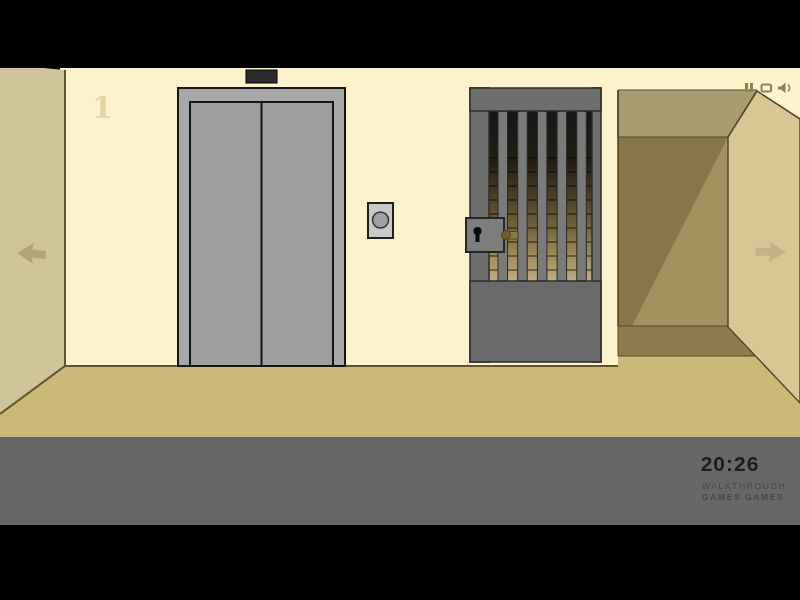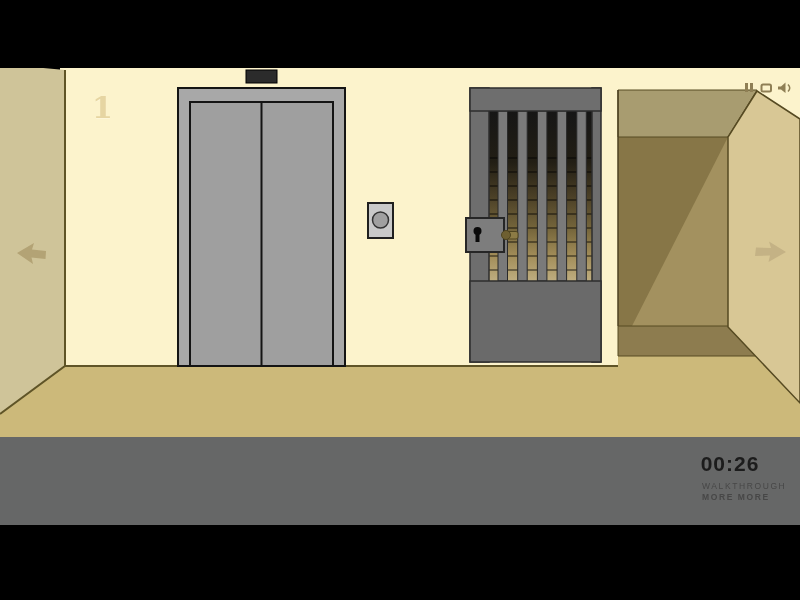--- a/index.html
+++ b/index.html
@@ -111,18 +111,18 @@
       </g>
       <g>
         <polygon points="778,86.5 781,86.5 785.5,82.5 785.5,93 781,89.5 778,89.5"></polygon>
         <path d="M788 84.5 q3.5 3.5 0 7" fill="none" stroke="#8f7f55" stroke-width="1.5"></path>
       </g>
     </g>
   </svg>
 
   <div id="floor-number">1</div>
 
-  <div id="timer" class="hud-text">00:26</div>
+  <div id="timer" class="hud-text">20:26</div>
 
   <div id="walkthrough-link" class="hud-text">WALKTHROUGH</div>
 
-  <div id="more-games-link" class="hud-text">MORE MORE</div>
+  <div id="more-games-link" class="hud-text">GAMES GAMES</div>
 </div>
 
 </body></html>

